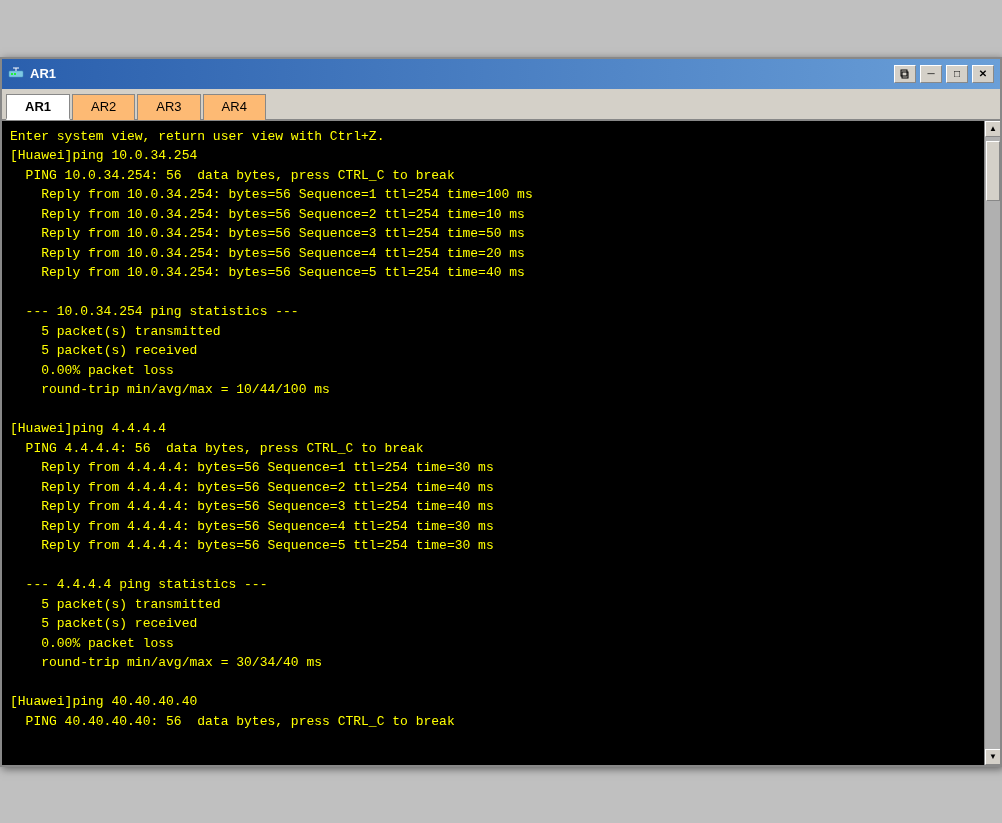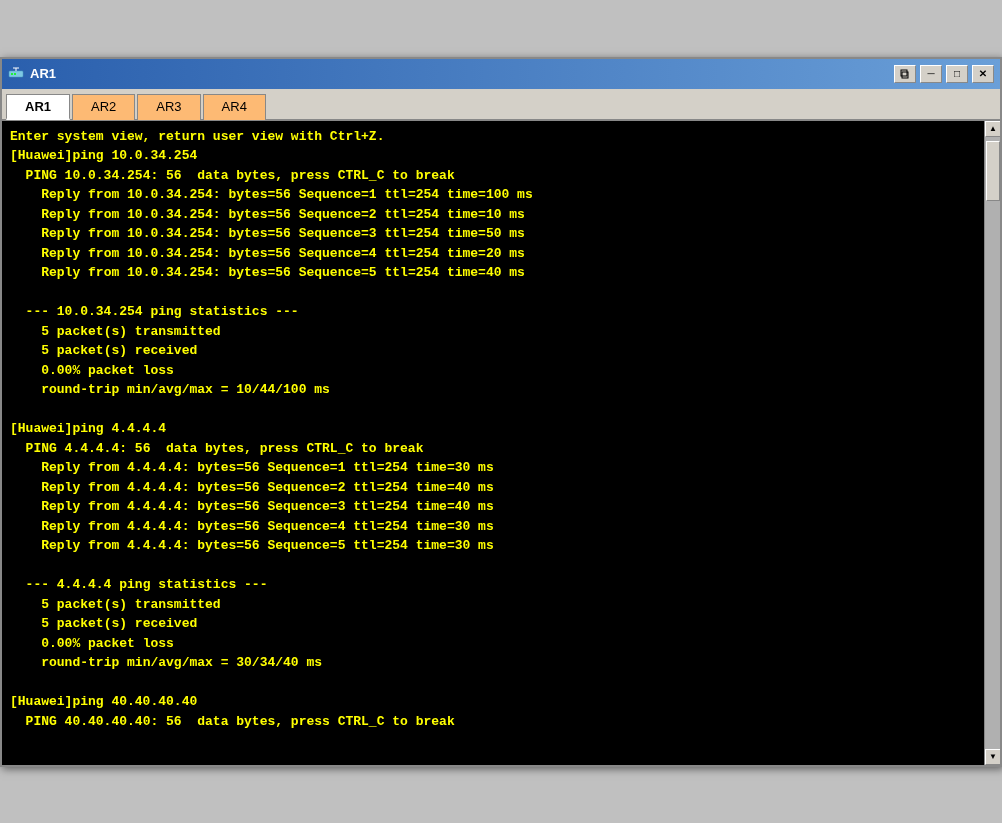--- a/index.html
+++ b/index.html
@@ -128,21 +128,20 @@
       color: #ffff00;
       font-family: 'Courier New', Courier, monospace;
       font-size: 13px;
       line-height: 1.5;
     }
 
     .scrollbar-area {
       display: flex;
       flex: 1;
       overflow: hidden;
-      font-weight: bold;
     }
 
     .terminal-wrapper {
       flex: 1;
       display: flex;
       flex-direction: column;
       overflow: hidden;
     }
 
     .scrollbar {

